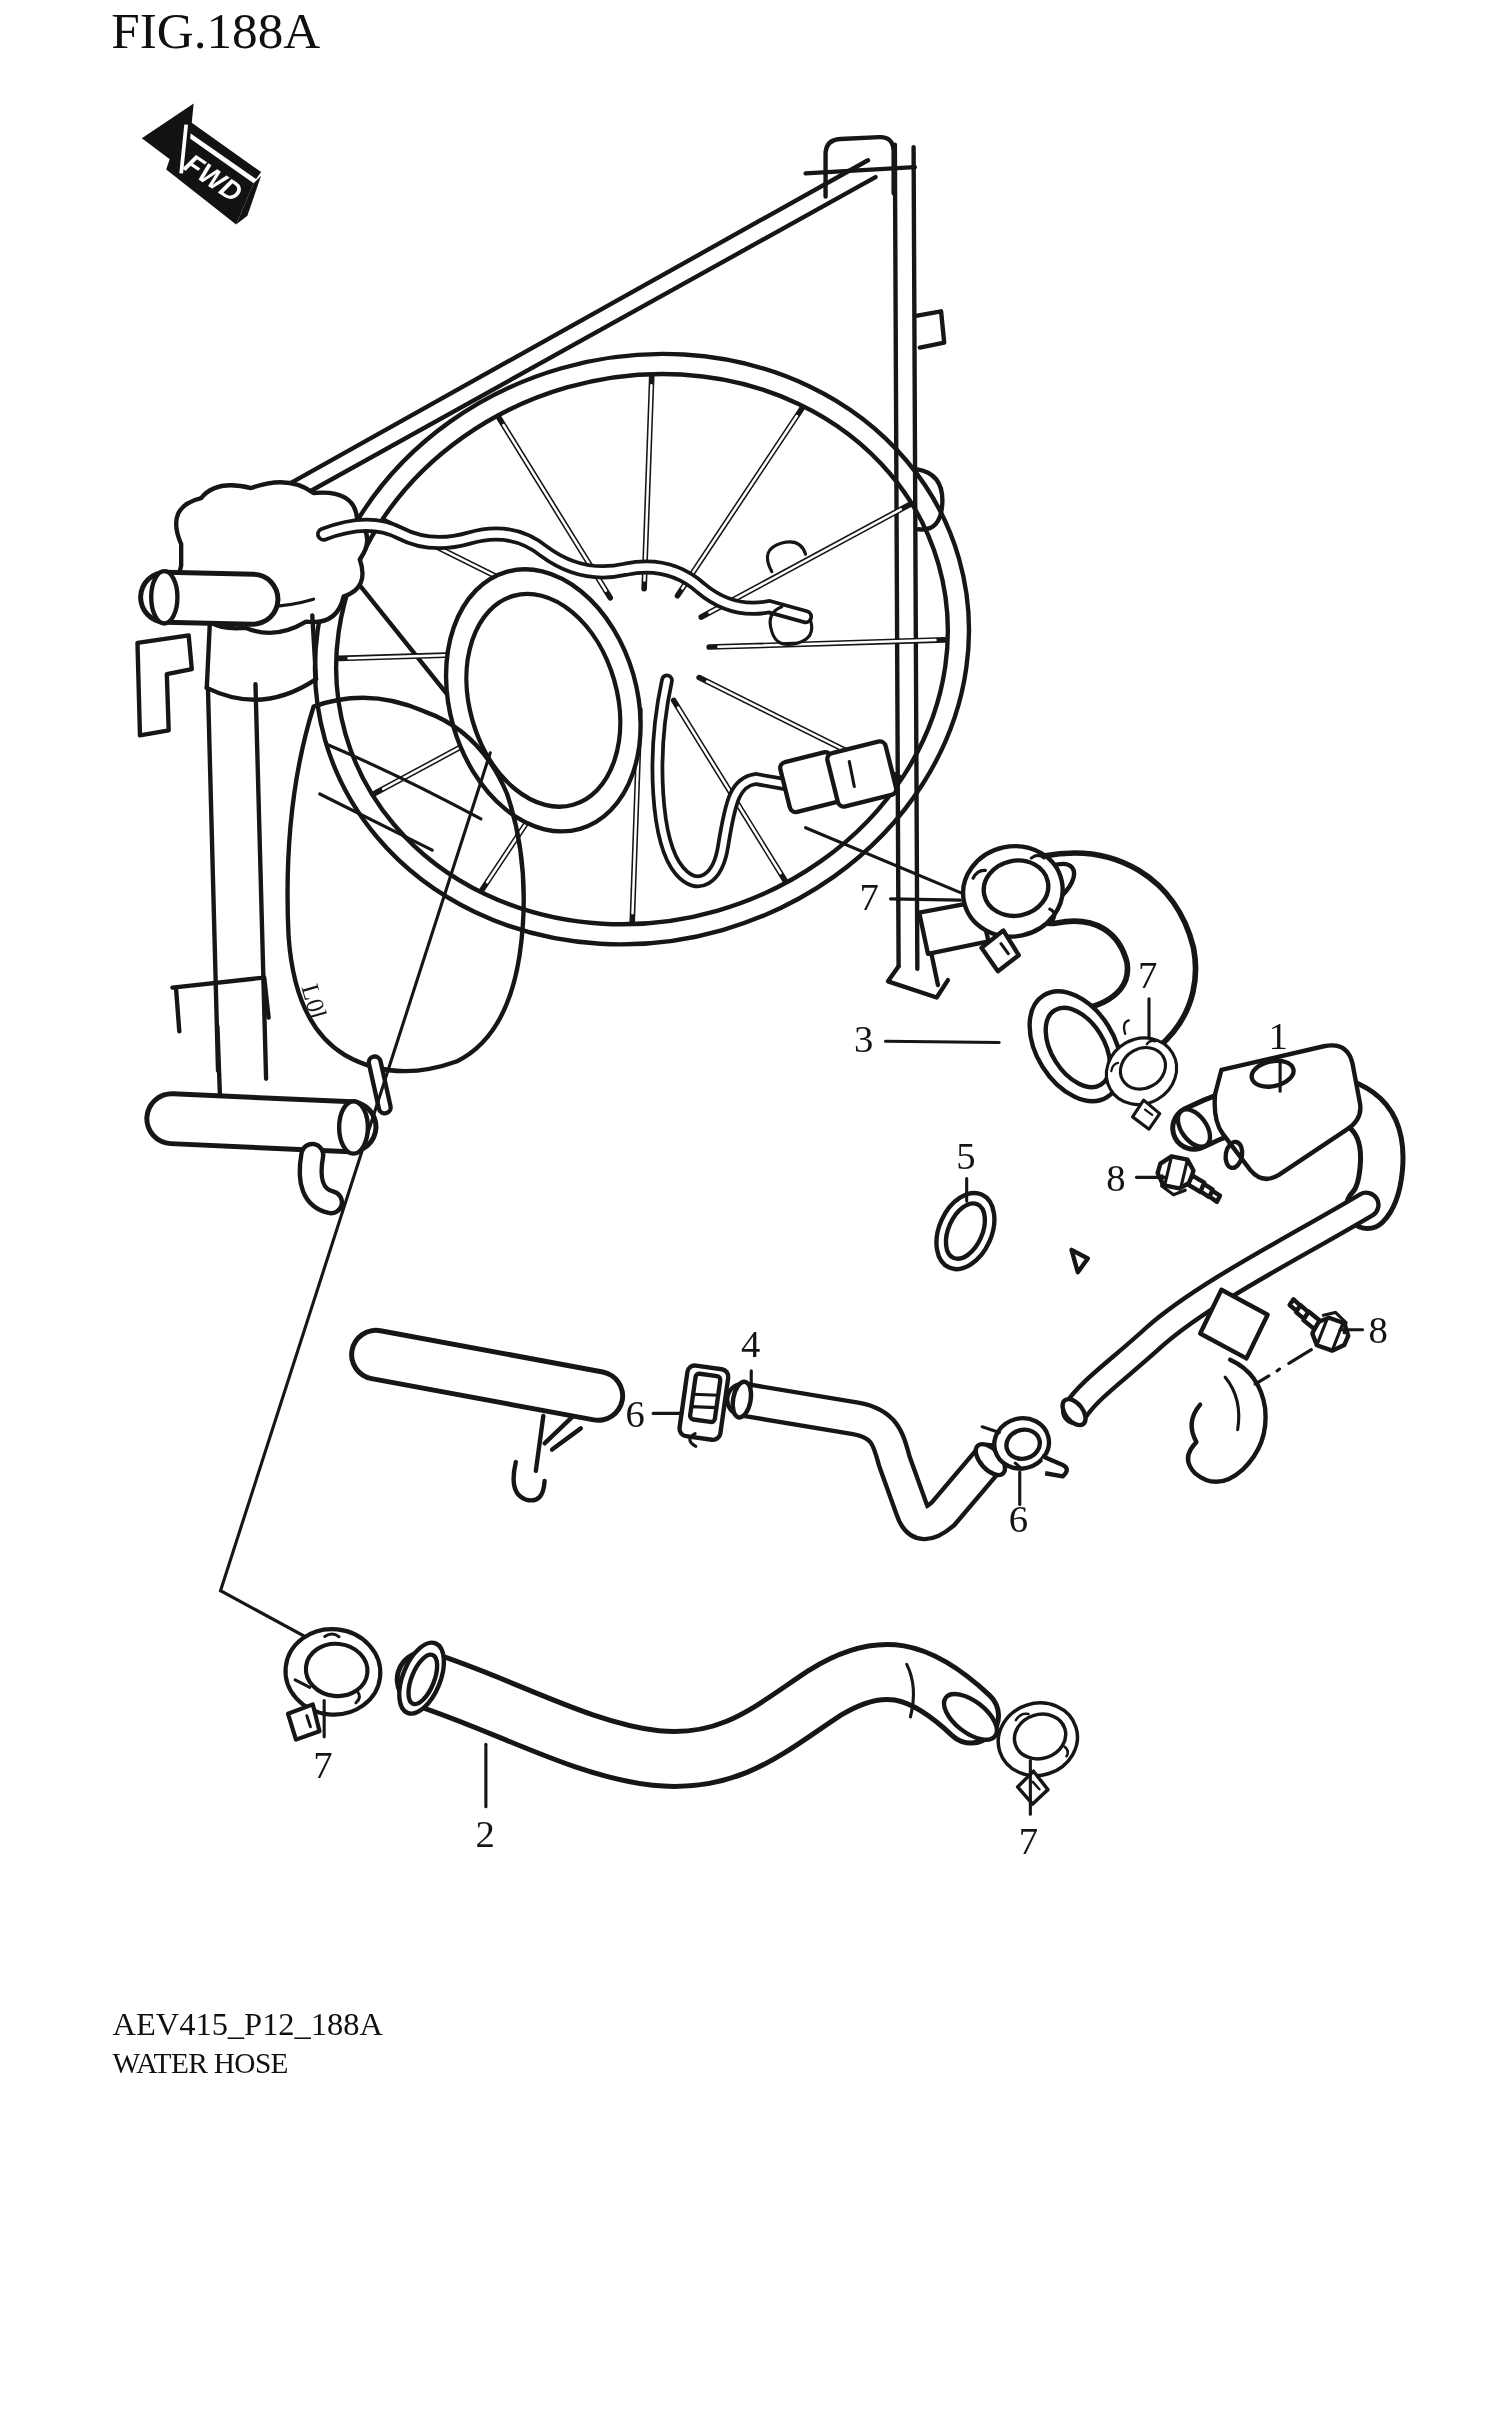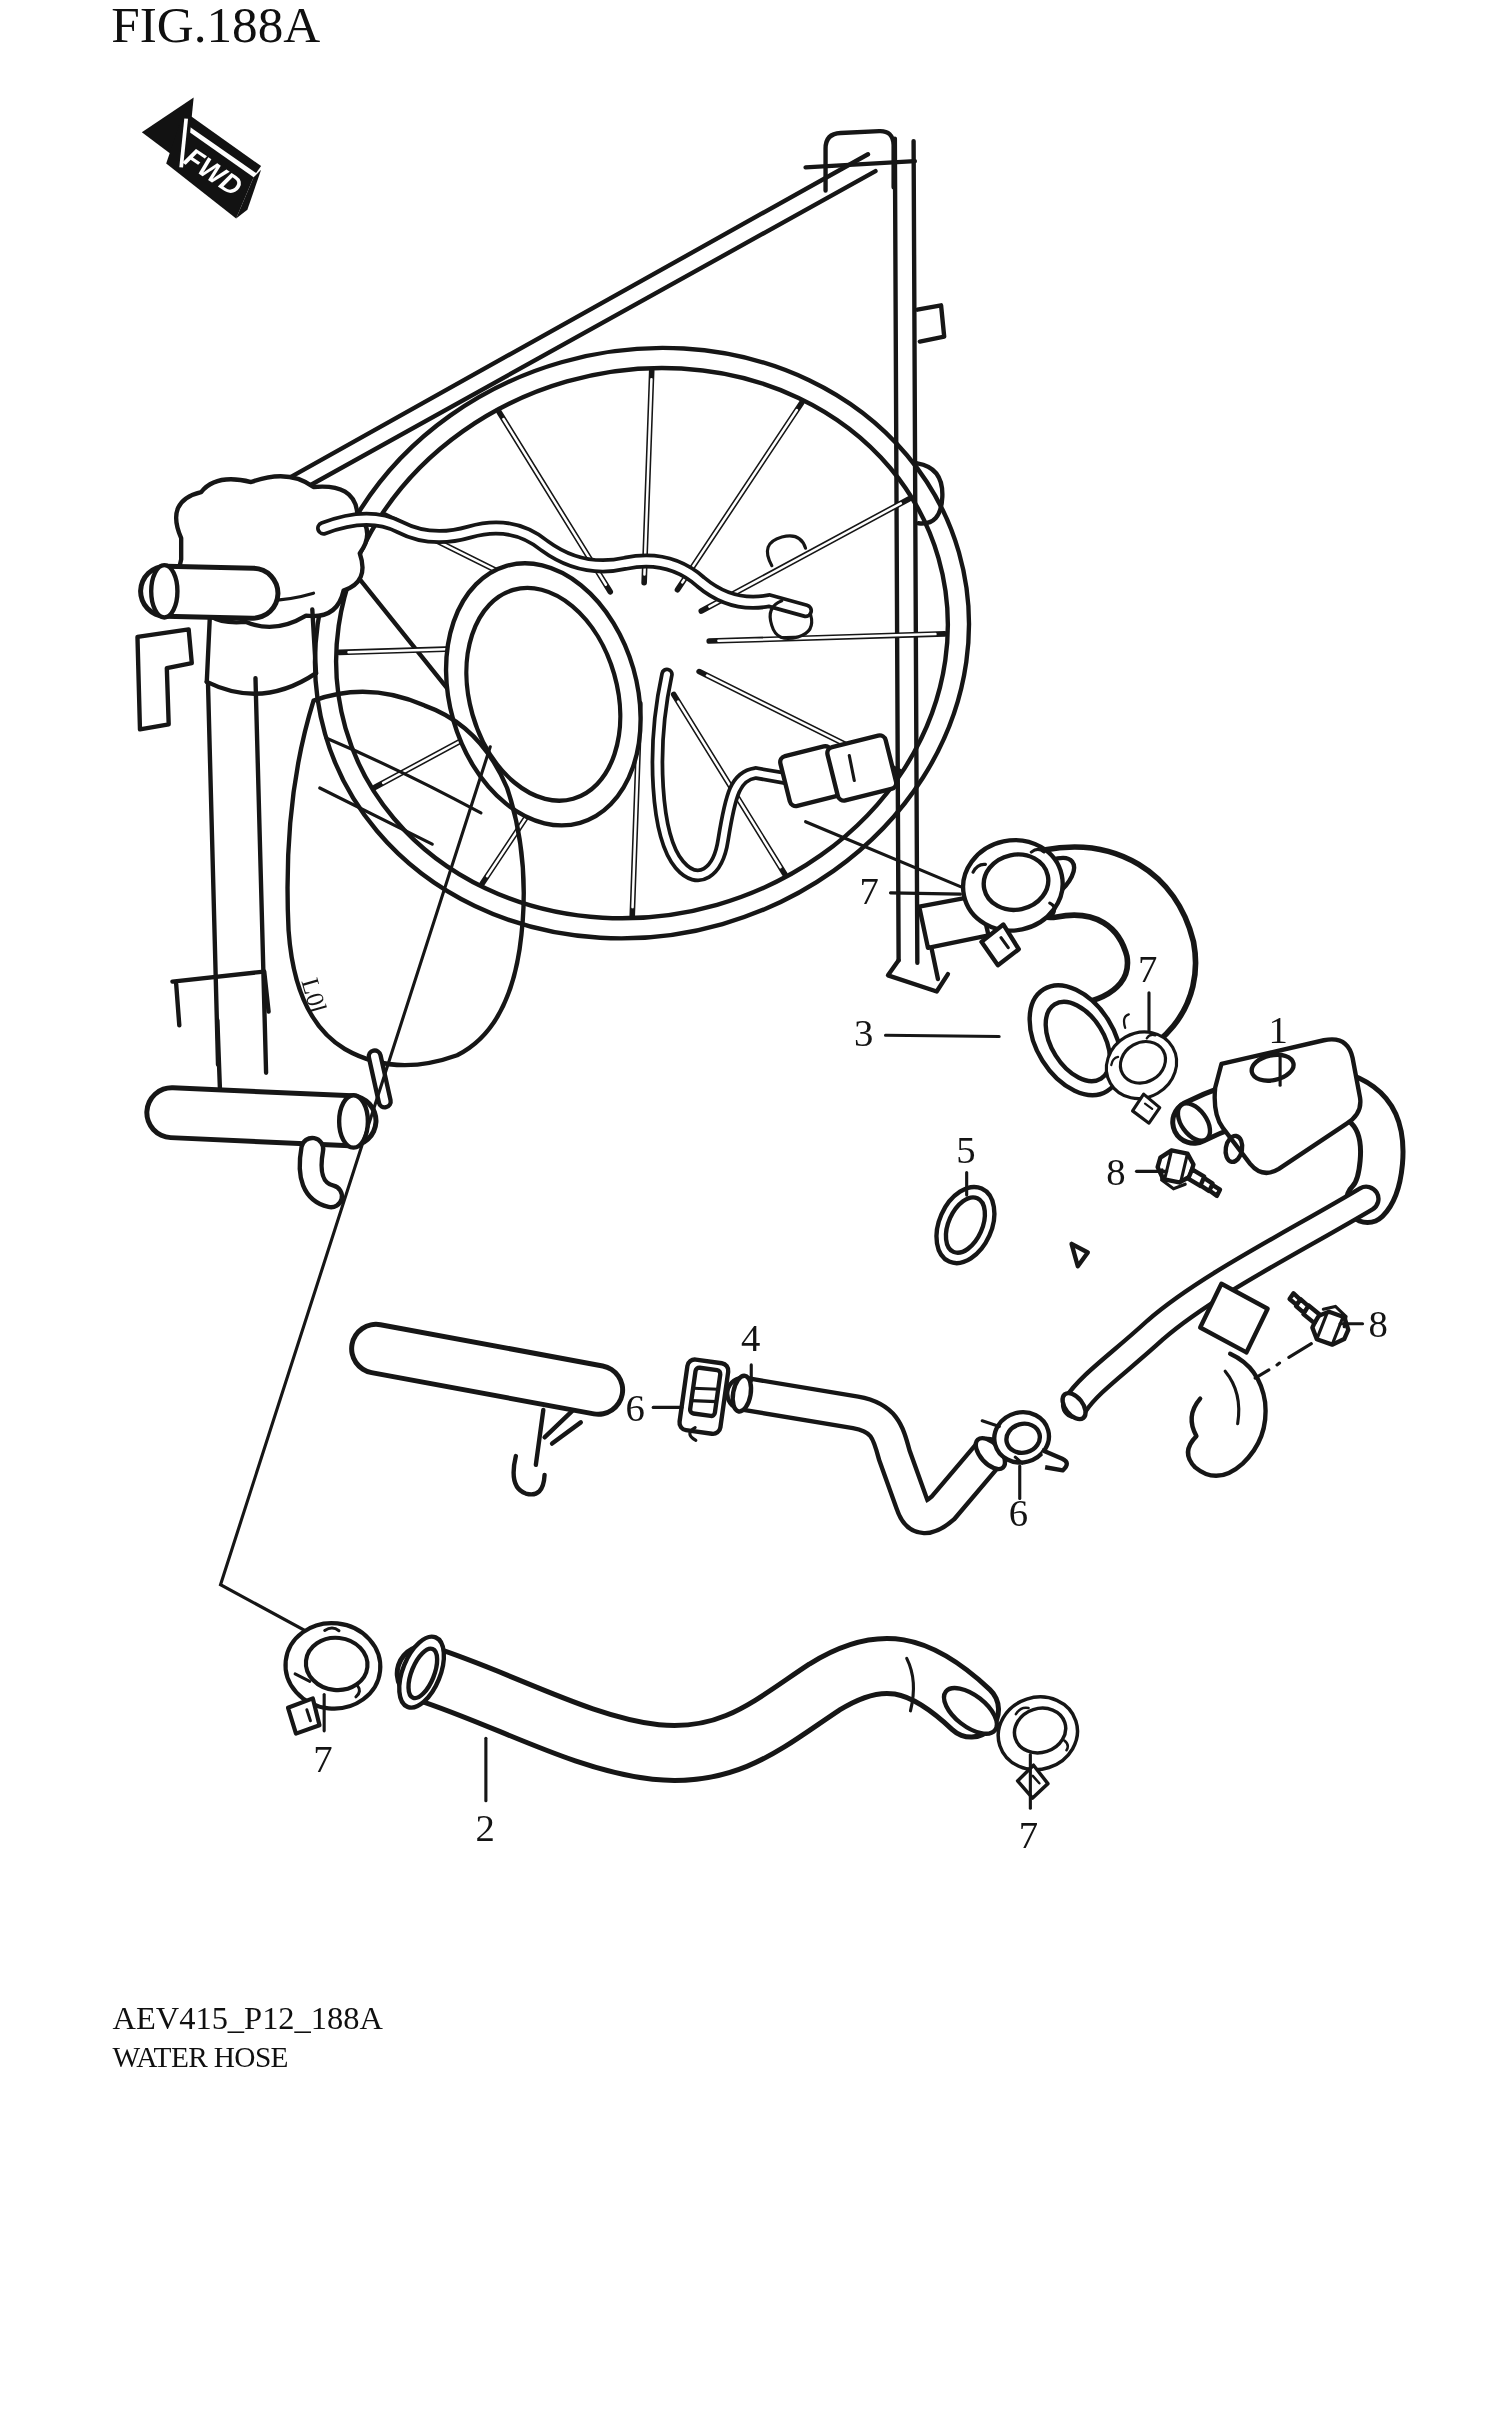--- a/index.html
+++ b/index.html
@@ -1,17 +1,17 @@
 <!DOCTYPE html>
 <html style="font-size:11.6px"><head>
 <meta charset="utf-8">
 <style>
   html,body{margin:0;padding:0;background:#ffffff;}
   body{width:1505px;height:2413px;position:relative;font-family:"Liberation Serif",serif;}
-  #stage{position:absolute;left:0;top:0;width:1505px;height:2073px;}
+  #stage{position:absolute;left:0;top:6px;width:1505px;height:2073px;}
   svg{display:block;width:100%;height:100%;}
   .ln{stroke:#161616;stroke-width:7;fill:none;stroke-linecap:round;stroke-linejoin:round;}
   .thin{stroke:#161616;stroke-width:5;fill:none;stroke-linecap:round;}
   .wfill{fill:#ffffff;stroke:#161616;stroke-width:7;stroke-linejoin:round;}
   .blk{fill:#121212;stroke:none;}
   .callout{font-family:"Liberation Serif","DejaVu Serif",serif;font-size:62px;fill:#141414;text-anchor:middle;}
   .title-text{font-family:"Liberation Serif","DejaVu Serif",serif;font-size:82px;fill:#101010;}
   .footer-text{font-family:"Liberation Serif","DejaVu Serif",serif;font-size:52px;fill:#101010;}
   .footer-text2{font-family:"Liberation Serif","DejaVu Serif",serif;font-size:47px;fill:#101010;letter-spacing:-1px;}
   .fwd-text{font-family:"Liberation Sans","DejaVu Sans",sans-serif;font-size:44px;font-weight:bold;font-style:italic;fill:#ffffff;text-anchor:middle;}

